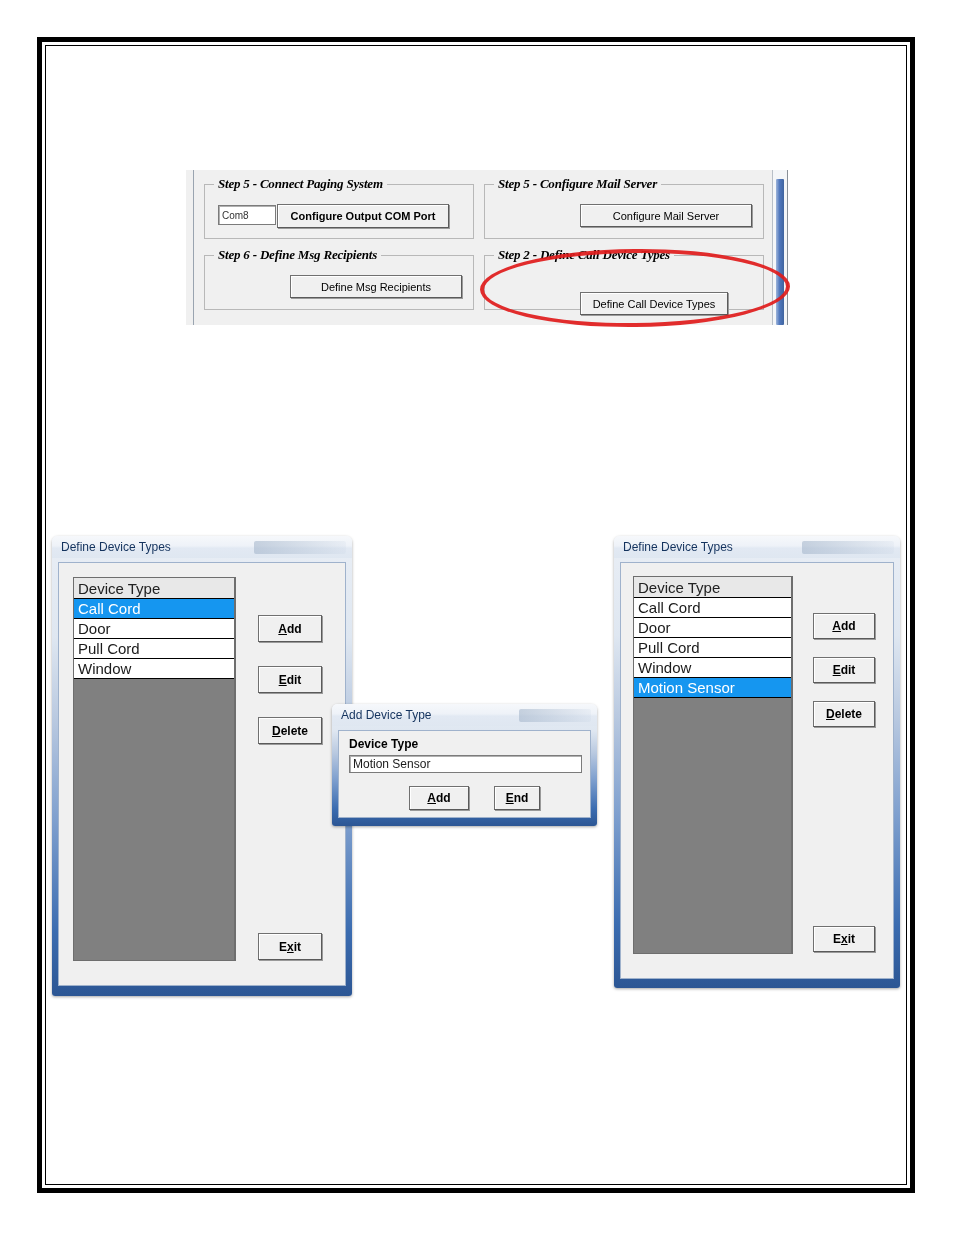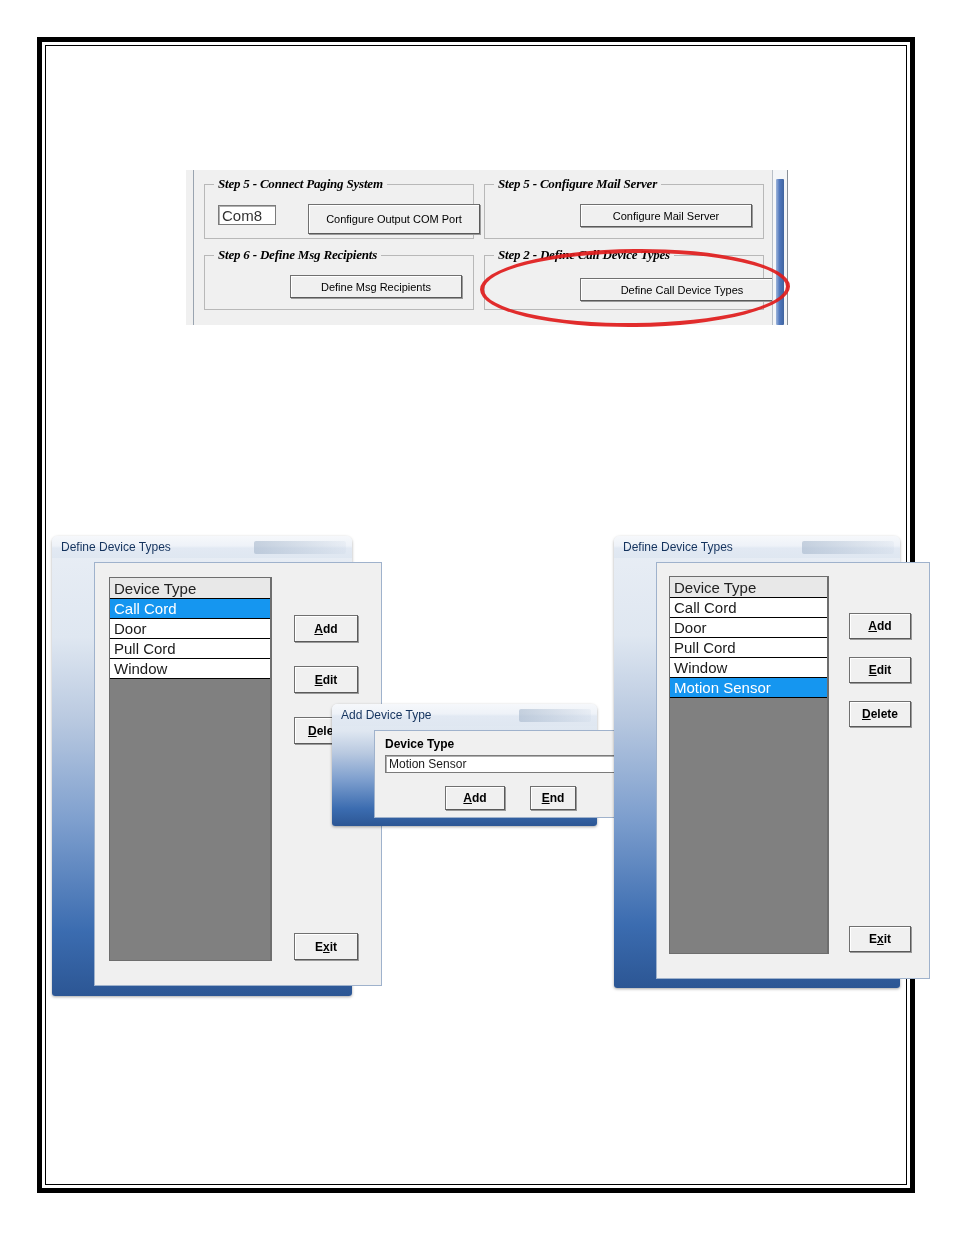--- a/index.html
+++ b/index.html
@@ -57,21 +57,21 @@
   }
   .win-btn.bold { font-weight: bold; font-size: 12px; }
   .win-btn u { text-decoration: underline; }
 
   .win-text {
     background: #ffffff;
     border: 1px solid #7b7b7b;
     box-shadow: inset 1px 1px 0 #b0b0b0;
     box-sizing: border-box;
     font-family: "Liberation Sans", sans-serif;
-    font-size: 15px;
+    font-size: 10px;
     color: #333333;
     display: flex;
     align-items: center;
     padding-left: 3px;
     overflow: hidden;
     white-space: nowrap;
   }
 
   
   #steps-panel {
@@ -187,21 +187,20 @@
     width: 92px;
     height: 13px;
     background: linear-gradient(to right, rgba(160,178,200,0.55), rgba(190,204,222,0.15));
     border-radius: 2px;
   }
   .aero-client {
     position: absolute;
     background: #f0f0f0;
     border: 1px solid #9fb2cc;
     box-sizing: border-box;
-    margin-left: 36px;
   }
 
   
   .grid {
     position: absolute;
     background: #808080;
     border: 1px solid #6e6e6e;
     box-sizing: border-box;
     overflow: hidden;
   }
@@ -252,36 +251,36 @@
 
 <div id="steps-panel">
 
   <div id="steps-scroll-left"></div>
 
   <div id="steps-inner">
 
     <div class="group-box" style="left:10px; top:14px; width:270px; height:55px;">
       <div class="group-title">Step 5 - Connect Paging System</div>
       <div class="win-text" style="position:absolute; left:13px; top:20px; width:58px; height:20px;">Com8</div>
-      <div class="win-btn" style="position:absolute; left:103px; top:19px; width:172px; height:30px;">Configure Output COM Port</div>
+      <div class="win-btn" style="position:absolute; left:72px; top:19px; width:172px; height:24px;font-weight:bold;">Configure Output COM Port</div>
     </div>
 
     <div class="group-box" style="left:290px; top:14px; width:280px; height:55px;">
       <div class="group-title">Step 5 - Configure Mail Server</div>
       <div class="win-btn" style="position:absolute; left:95px; top:19px; width:172px; height:23px;">Configure Mail Server</div>
     </div>
 
     <div class="group-box" style="left:10px; top:85px; width:270px; height:55px;">
       <div class="group-title">Step 6 - Define Msg Recipients</div>
       <div class="win-btn" style="position:absolute; left:85px; top:19px; width:172px; height:23px;">Define Msg Recipients</div>
     </div>
 
     <div class="group-box" style="left:290px; top:85px; width:280px; height:55px;">
       <div class="group-title">Step 2 - Define Call Device Types</div>
-      <div class="win-btn" style="position:absolute; left:95px; top:22px; width:204px; height:23px;">Define Call Device Types</div>
+      <div class="win-btn" style="position:absolute; left:95px; top:36px; width:148px; height:23px;">Define Call Device Types</div>
     </div>
 
   </div>
 
   <div id="steps-scroll-right">
     <div id="steps-scroll-thumb"></div>
   </div>
 </div>
 
 <div id="red-circle"></div>

